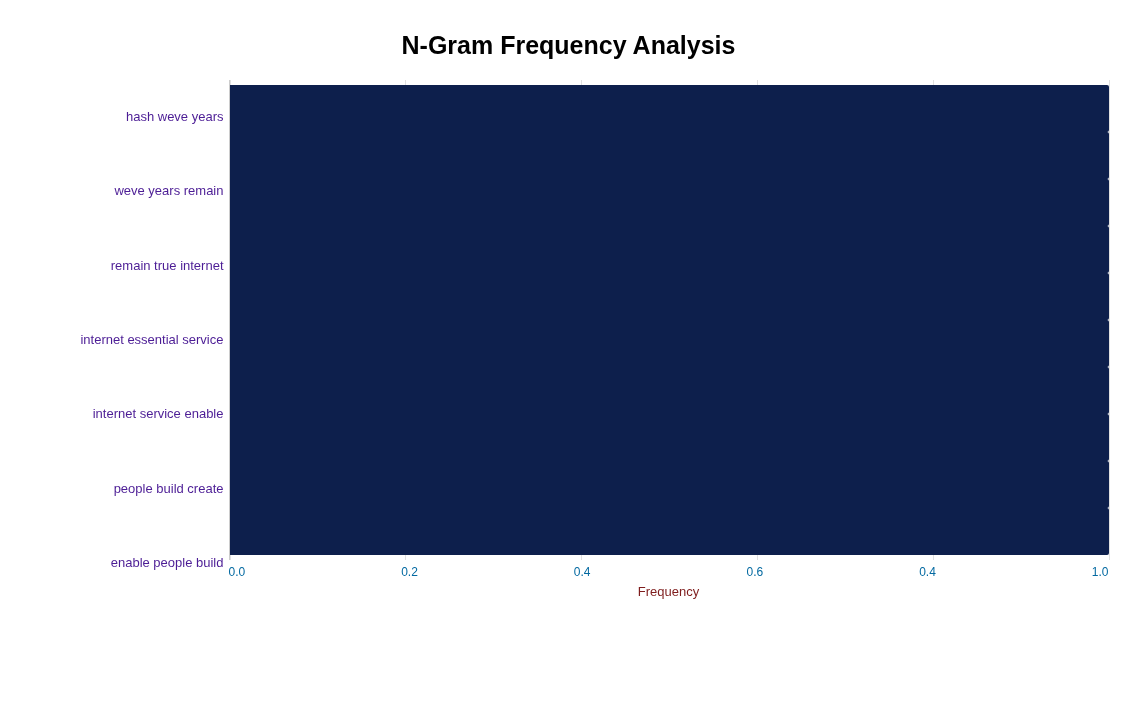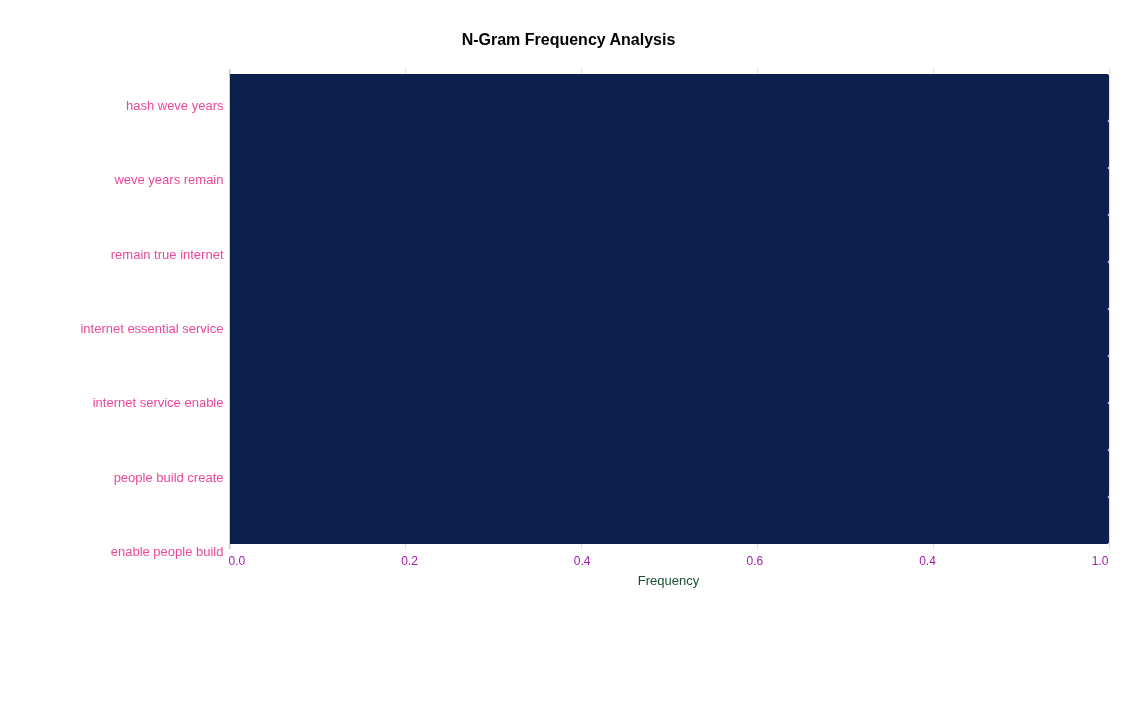--- a/index.html
+++ b/index.html
@@ -21,21 +21,21 @@
     .chart-container {
       width: 1100px;
       height: 680px;
       background: #ffffff;
       padding: 20px 10px 60px 10px;
       position: relative;
     }
 
     .chart-title {
       text-align: center;
-      font-size: 16px;
+      font-size: 25px;
       font-weight: bold;
       color: #000000;
       margin-bottom: 20px;
     }
 
     .chart-body {
       display: flex;
       flex-direction: row;
       height: calc(100% - 80px);
     }
@@ -43,21 +43,21 @@
     .y-axis {
       width: 200px;
       display: flex;
       flex-direction: column;
       justify-content: space-around;
       padding-right: 5px;
     }
 
     .y-label {
       font-size: 13px;
-      color: #ec4899;
+      color: #4c1d95;
       text-align: right;
       height: 57px;
       display: flex;
       align-items: center;
       justify-content: flex-end;
     }
 
     .plot-area {
       flex: 1;
       position: relative;
@@ -120,28 +120,28 @@
     }
 
     .x-ticks {
       display: flex;
       justify-content: space-between;
       padding-top: 5px;
     }
 
     .x-tick {
       font-size: 12px;
-      color: #a21caf;
+      color: #0369a1;
       text-align: center;
     }
 
     .x-label {
       text-align: center;
       font-size: 13px;
-      color: #14532d;
+      color: #7f1d1d;
       margin-top: 5px;
     }
   </style>
 </head>
 <body>
 
 <div class="chart-container">
   <div class="chart-title">N-Gram Frequency Analysis</div>
   <div class="chart-body">
     <div class="y-axis" id="y-axis">

